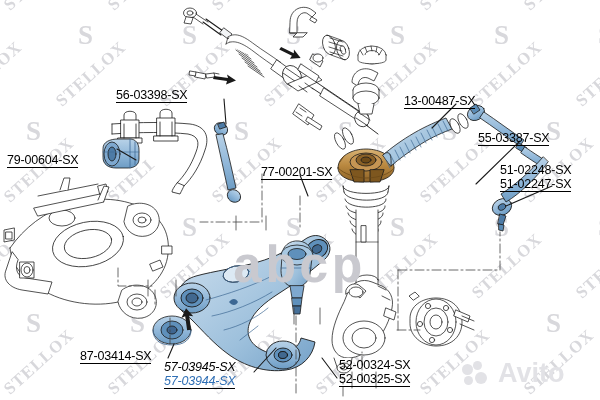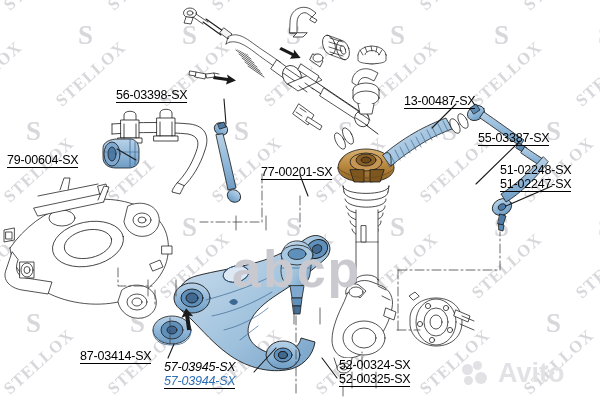--- a/index.html
+++ b/index.html
@@ -34,21 +34,21 @@
     color:#000;
     white-space:nowrap;
     letter-spacing:-0.2px;
   }
   .label .u{display:block;border-bottom:1.2px solid #000;padding-bottom:0px;}
   .label .nb{display:block;}
 
   #abcp{
     position:absolute;
     left:232px;top:243px;
-    font-family:Liberation Sans, sans-serif;
+    font-family:Liberation Mono, monospace;
     font-size:52px;
     font-weight:bold;
     color:#c9c9cf;
     letter-spacing:2px;
     line-height:1;
   }
   #avito{
     position:absolute;
     left:462px;top:358px;
     display:flex;align-items:center;gap:10px;

